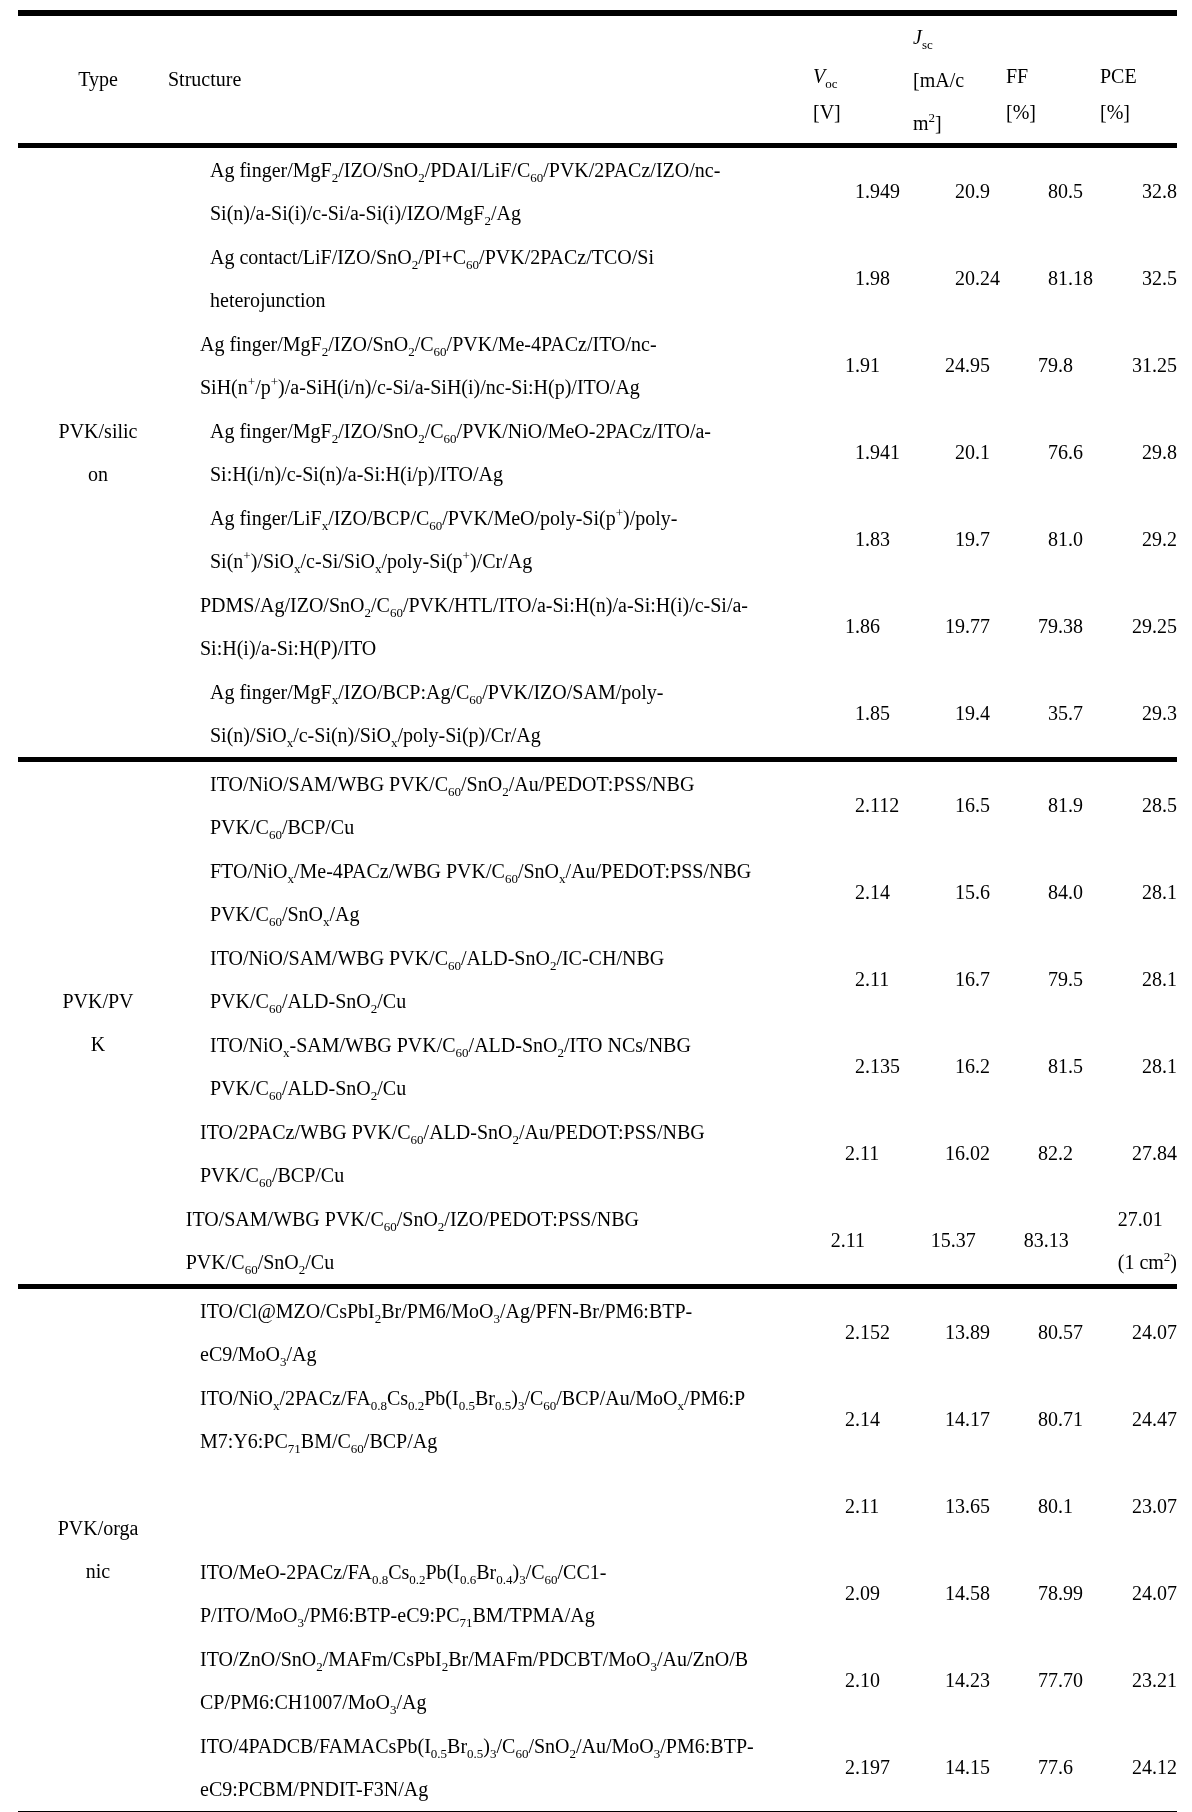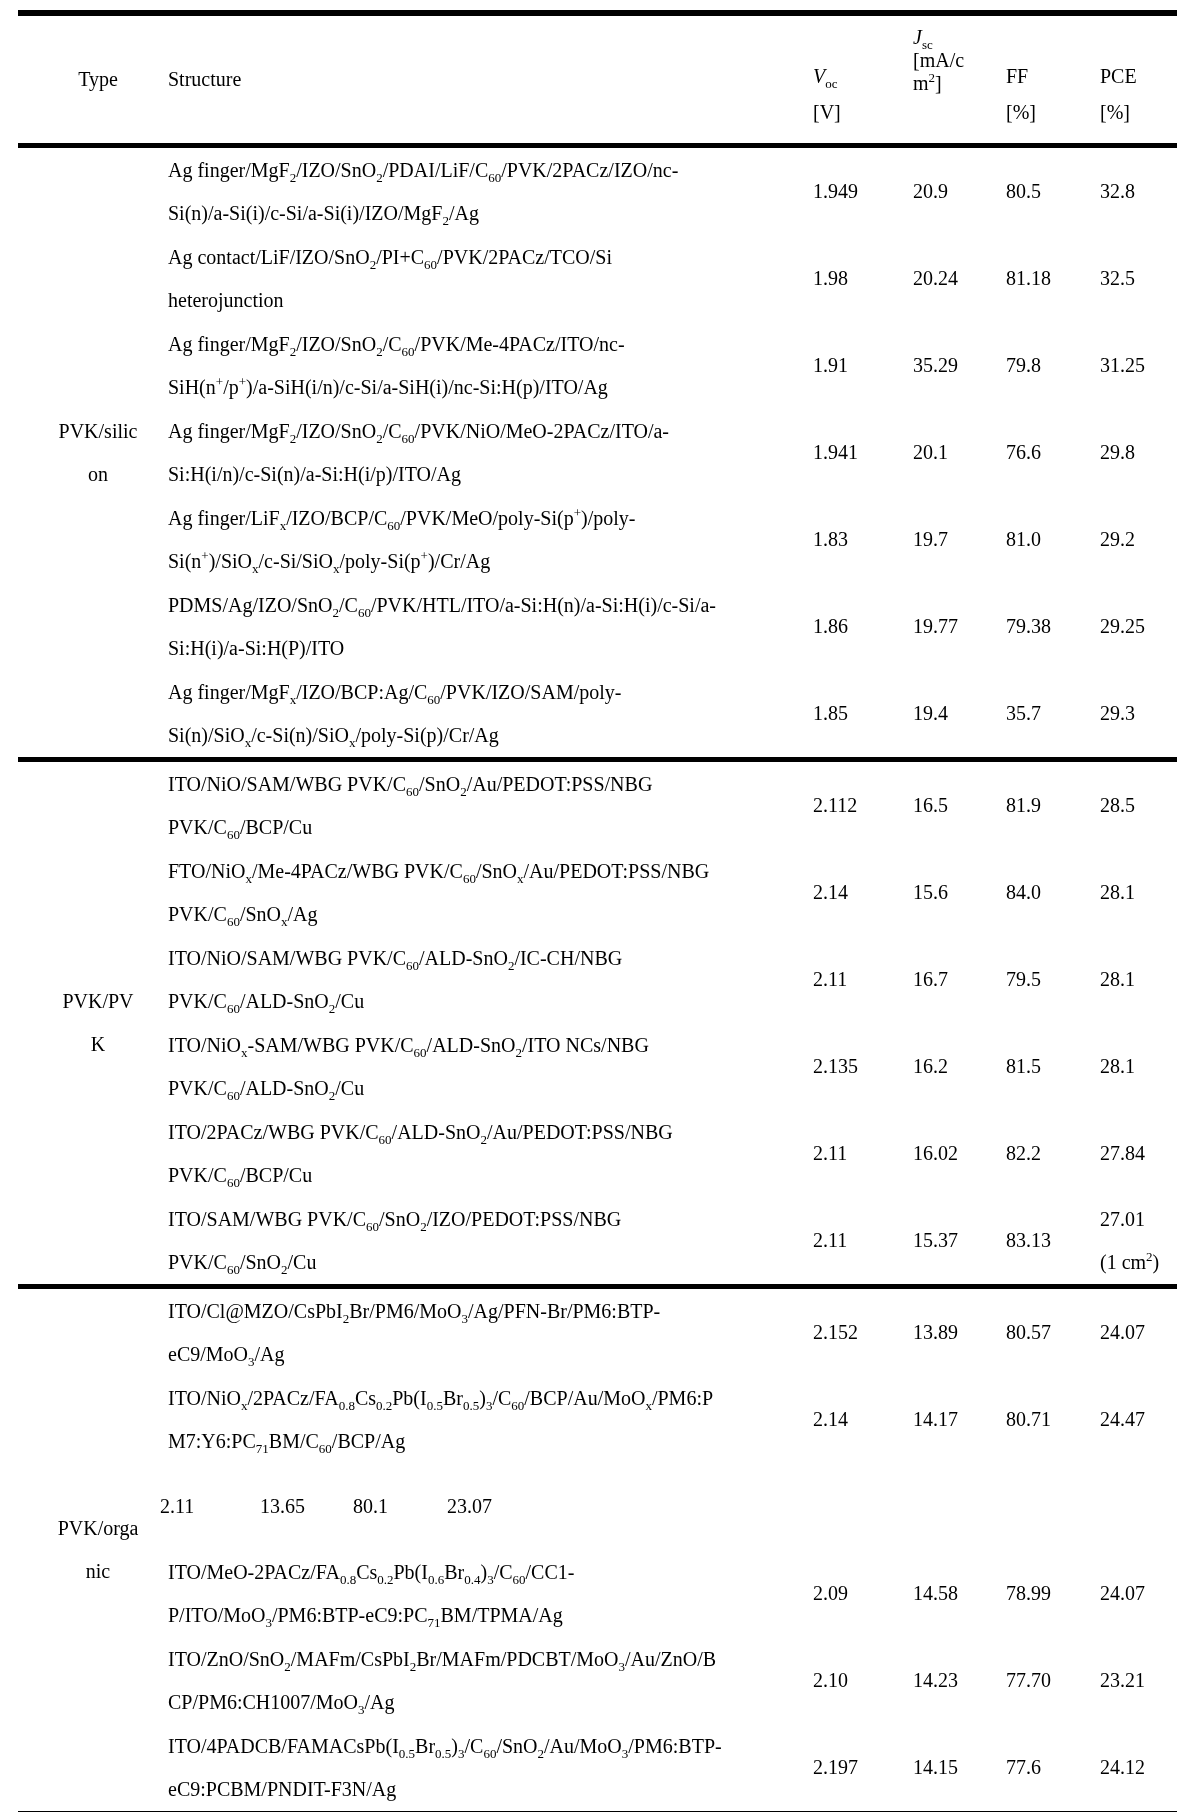--- a/index.html
+++ b/index.html
@@ -21,29 +21,29 @@
   .c-structure { flex:0 0 645px;margin-left:8px; }
   .c-voc       { flex:0 0 100px; }
   .c-jsc       { flex:0 0 93px;  }
   .c-ff        { flex:0 0 94px;  }
   .c-pce       { flex:1 1 auto;  }
 
   .header-row { display:flex; height:127px; }
   .h-center { align-self:center; }
   .stack2 { display:flex; flex-direction:column; justify-content:space-between;
             padding:13px 0 19px; box-sizing:border-box;margin-top:36px; }
-  .stack3 { display:flex; flex-direction:column; 
+  .stack3 { display:flex; flex-direction:column; justify-content:space-between;
             padding:10px 0 8px; box-sizing:border-box; }
   .sym i { font-style:italic; }
   sub, sup { font-size:13px; line-height:0; }
 
   .section { display:flex; }
   .section + .section { border-top:5px solid #000; }
   .type-cell { align-self:center; line-height:43px; white-space:nowrap; }
-  .rows { flex:1 1 auto; display:flex; flex-direction:column; }
+  .rows { flex:1 1 auto; display:flex; flex-direction:column;align-items:flex-end; }
   .row { display:flex; align-items:center; height:87px; }
   .cell { line-height:43px; }
   .structure { white-space:nowrap; overflow:visible; }
 </style>
 </head>
 <body>
 
 <div class="page">
   <div class="tbl">
 
@@ -89,21 +89,21 @@
     <div class="c-structure cell structure">Ag contact/LiF/IZO/SnO<sub>2</sub>/PI+C<sub>60</sub>/PVK/2PACz/TCO/Si<br>heterojunction</div>
     <div class="c-voc cell voc">1.98</div>
     <div class="c-jsc cell jsc">20.24</div>
     <div class="c-ff cell ff">81.18</div>
     <div class="c-pce cell pce">32.5</div>
   </div>
 
   <div class="row">
     <div class="c-structure cell structure">Ag finger/MgF<sub>2</sub>/IZO/SnO<sub>2</sub>/C<sub>60</sub>/PVK/Me-4PACz/ITO/nc-<br>SiH(n<sup>+</sup>/p<sup>+</sup>)/a-SiH(i/n)/c-Si/a-SiH(i)/nc-Si:H(p)/ITO/Ag</div>
     <div class="c-voc cell voc">1.91</div>
-    <div class="c-jsc cell jsc">35.29</div>
+    <div class="c-jsc cell jsc">24.95</div>
     <div class="c-ff cell ff">79.8</div>
     <div class="c-pce cell pce">31.25</div>
   </div>
 
   <div class="row">
     <div class="c-structure cell structure">Ag finger/MgF<sub>2</sub>/IZO/SnO<sub>2</sub>/C<sub>60</sub>/PVK/NiO/MeO-2PACz/ITO/a-<br>Si:H(i/n)/c-Si(n)/a-Si:H(i/p)/ITO/Ag</div>
     <div class="c-voc cell voc">1.941</div>
     <div class="c-jsc cell jsc">20.1</div>
     <div class="c-ff cell ff">76.6</div>
     <div class="c-pce cell pce">29.8</div>

